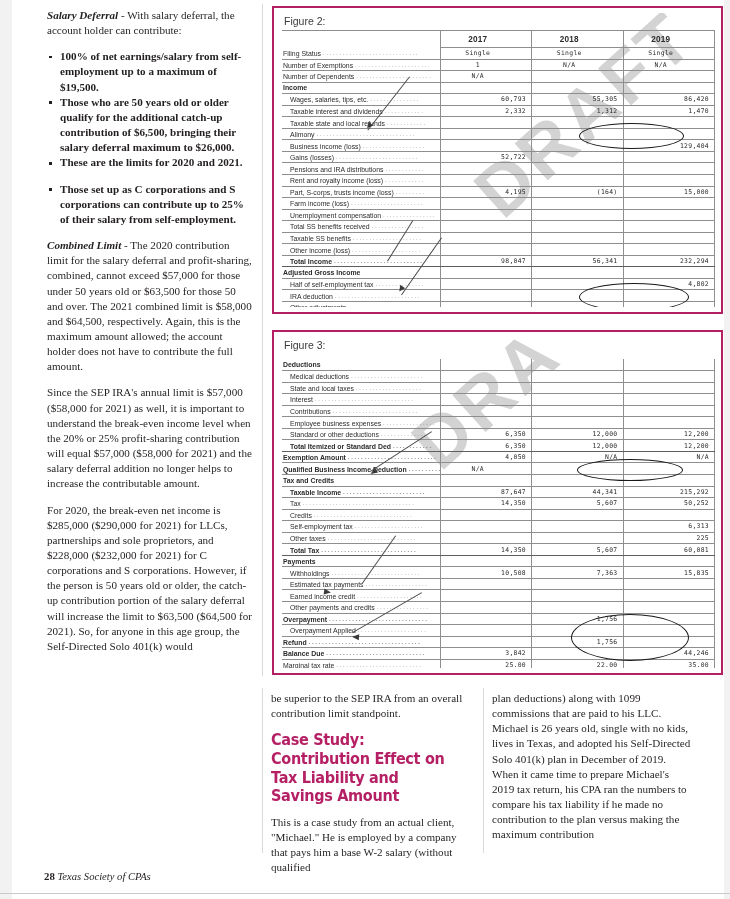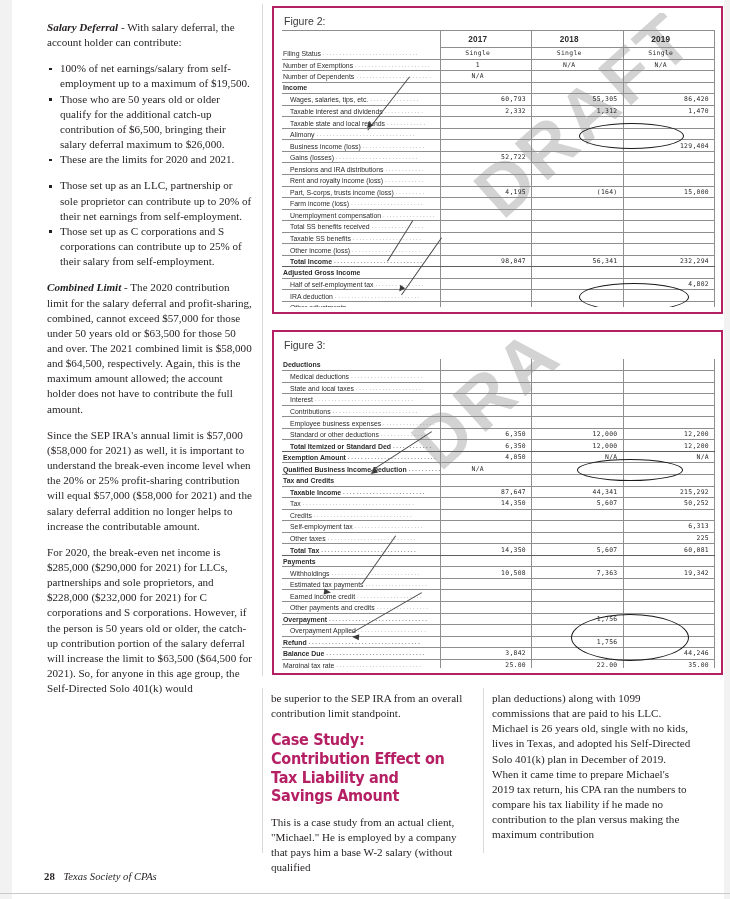--- a/index.html
+++ b/index.html
@@ -18,27 +18,27 @@
 
   
   .col-rule {
     position:absolute;
     width:1px; background:#d9d9d9;
   }
 
   
   #left-col {
     position:absolute;
-    left:47px; top:20px; width:205px;
+    left:47px; top:8px; width:205px;
     font-size:11.1px; line-height:15.15px;
     text-align:left;
   }
   #left-col p { margin:0 0 11px 0; }
   #left-col .lead { font-weight:bold; font-style:italic; }
-  ul.bul { list-style:none; margin:8px 0 11px 0; padding:0; }
+  ul.bul { list-style:none; margin:8px 0 11px 0; padding:0;font-weight:bold; }
   ul.bul li {
     position:relative; padding-left:13px; margin:0 0 0 0;
   }
   ul.bul li .dot {
     position:absolute; left:2px; top:6.5px;
     width:2.6px; height:2.6px; background:#231f20;
   }
 
   
   .bot-col {
@@ -211,21 +211,21 @@
     <p>
       <span class="lead">Salary Deferral</span><span> - With salary deferral, the account holder can contribute:</span>
     </p>
     <ul class="bul">
       <li><span class="dot"></span><span>100% of net earnings/salary from self-employment up to a maximum of $19,500.</span></li>
       <li><span class="dot"></span><span>Those who are 50 years old or older qualify for the additional catch-up contribution of $6,500, bringing their salary deferral maximum to $26,000.</span></li>
       <li><span class="dot"></span><span>These are the limits for 2020 and 2021.</span></li>
     </ul>
 
     <ul class="bul">
-      <li><span class="dot"></span><span>Those set up as an LLC, partnership or sole proprietor can contribute up to 20% of their net earnings from self-employment.</span></li>
+      <li><span class="dot"></span></li>
       <li><span class="dot"></span><span>Those set up as C corporations and S corporations can contribute up to 25% of their salary from self-employment.</span></li>
     </ul>
 
     <p>
       <span class="lead">Combined Limit</span><span> - The 2020 contribution limit for the salary deferral and profit-sharing, combined, cannot exceed $57,000 for those under 50 years old or $63,500 for those 50 and over. The 2021 combined limit is $58,000 and $64,500, respectively. Again, this is the maximum amount allowed; the account holder does not have to contribute the full amount.</span>
     </p>
 
     <p>Since the SEP IRA's annual limit is $57,000 ($58,000 for 2021) as well, it is important to understand the break-even income level when the 20% or 25% profit-sharing contribution will equal $57,000 ($58,000 for 2021) and the salary deferral addition no longer helps to increase the contributable amount.</p>
 
     <p>For 2020, the break-even net income is $285,000 ($290,000 for 2021) for LLCs, partnerships and sole proprietors, and $228,000 ($232,000 for 2021) for C corporations and S corporations. However, if the person is 50 years old or older, the catch-up contribution portion of the salary deferral will increase the limit to $63,500 ($64,500 for 2021). So, for anyone in this age group, the Self-Directed Solo 401(k) would</p>
@@ -505,21 +505,21 @@
             <tr class="">
               <td class="lbl sect">Payments</td>
               <td class="val"></td>
               <td class="val"></td>
               <td class="val last"></td>
             </tr>
             <tr class="">
               <td class="lbl sub">Withholdings <span class="leader">...........................</span></td>
               <td class="val">10,508</td>
               <td class="val">7,363</td>
-              <td class="val last">19,342</td>
+              <td class="val last">15,835</td>
             </tr>
             <tr class="">
               <td class="lbl sub">Estimated tax payments <span class="leader">...................</span></td>
               <td class="val"></td>
               <td class="val"></td>
               <td class="val last"></td>
             </tr>
             <tr class="">
               <td class="lbl sub">Earned income credit <span class="leader">....................</span></td>
               <td class="val"></td>
@@ -581,17 +581,17 @@
     <h2 class="casehead">Case Study: Contribution Effect on Tax Liability and Savings Amount</h2>
     <p>This is a case study from an actual client, "Michael." He is employed by a company that pays him a base W-2 salary (without qualified</p>
   </div>
 
   <div class="bot-col" id="bot-col-3">
     <p>plan deductions) along with 1099 commissions that are paid to his LLC. Michael is 26 years old, single with no kids, lives in Texas, and adopted his Self-Directed Solo 401(k) plan in December of 2019. When it came time to prepare Michael's 2019 tax return, his CPA ran the numbers to compare his tax liability if he made no contribution to the plan versus making the maximum contribution</p>
   </div>
 
   <div id="footer">
     <span class="pnum">28</span>
-    <span class="pub" style="margin-left:6px;">Texas Society of CPAs</span>
+    <span class="pub" style="">Texas Society of CPAs</span>
   </div>
   <div id="footrule"></div>
 
 </div>
 
 </body></html>

